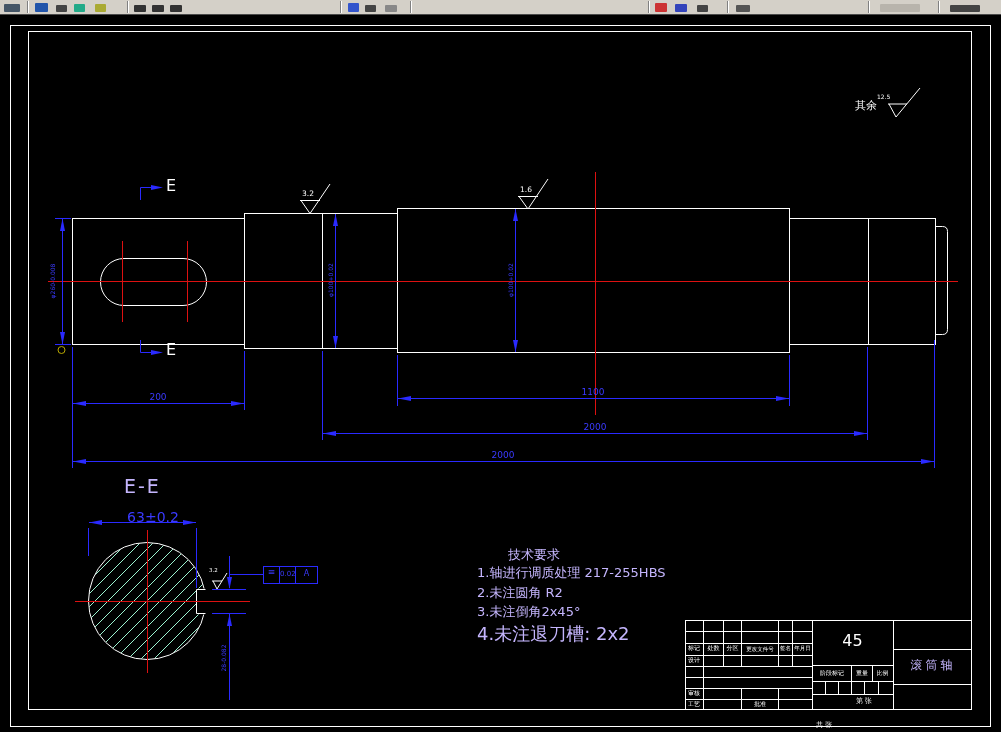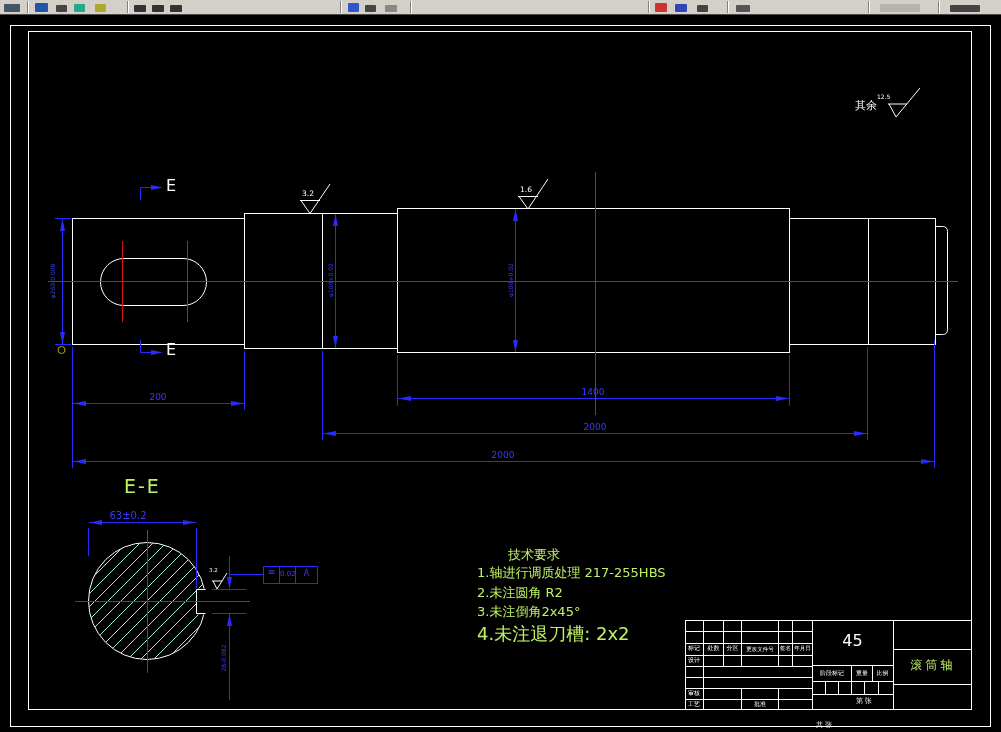--- a/index.html
+++ b/index.html
@@ -12,21 +12,21 @@
   svg{position:absolute;left:0;top:0;}
   .sw{stroke:#ffffff;fill:none;stroke-width:1;}
   .sb{stroke:#2a2aff;fill:none;stroke-width:1;}
   .fb{fill:#2a2aff;stroke:none;}
   .sr{stroke:#dd1111;fill:none;stroke-width:1;}
   .sc{stroke:#9cf2d0;fill:none;stroke-width:1;}
   .sy{stroke:#b8a800;fill:none;stroke-width:1;}
   .t{position:absolute;white-space:nowrap;line-height:1.1;}
   .cw{color:#ffffff;}
   .cb{color:#3a3aff;}
-  .cy{color:#bef264;}
+  .cy{color:#c4b5fd;}
   .vt{transform:rotate(-90deg);transform-origin:0 0;text-align:center;}
   .ctr{text-align:center;}
 </style>
 </head>
 <body>
 
 <div class="stage">
 
   <div class="toolbar">
     <span class="stub" style="left:4px;top:4px;width:16px;height:8px;background:#445566;"></span>
@@ -243,30 +243,30 @@
   <div class="t cw" style="left:877px;top:94px;font-size:6px;">12.5</div>
 
   <div class="t cw" style="left:302px;top:190px;font-size:7.5px;">3.2</div>
   <div class="t cw" style="left:520px;top:186px;font-size:7.5px;">1.6</div>
   <div class="t cw" style="left:209px;top:567px;font-size:5.5px;">3.2</div>
 
   <div class="t cw" style="left:166px;top:177px;font-size:16px;">E</div>
   <div class="t cw" style="left:166px;top:341px;font-size:16px;">E</div>
 
   <div class="t cb ctr" style="left:138px;top:393px;width:40px;font-size:9px;">200</div>
-  <div class="t cb ctr" style="left:573px;top:388px;width:40px;font-size:9px;">1400</div>
+  <div class="t cb ctr" style="left:573px;top:388px;width:40px;font-size:9px;">1100</div>
   <div class="t cb ctr" style="left:575px;top:423px;width:40px;font-size:9px;">2000</div>
   <div class="t cb ctr" style="left:483px;top:451px;width:40px;font-size:9px;">2000</div>
 
   <div class="t cb vt" style="left:50px;top:328px;width:94px;font-size:6px;">φ260-0.008</div>
   <div class="t cb vt" style="left:328px;top:322px;width:84px;font-size:6px;">φ100+0.02</div>
   <div class="t cb vt" style="left:508px;top:322px;width:84px;font-size:6px;">φ100+0.02</div>
 
   <div class="t cy" style="left:124px;top:476px;font-size:19px;letter-spacing:2px;">E-E</div>
-  <div class="t cb ctr" style="left:98px;top:510px;width:60px;font-size:10px;">63±0.2</div>
+  <div class="t cb ctr" style="left:123px;top:510px;width:60px;font-size:14px;">63±0.2</div>
   <div class="t cb vt" style="left:221px;top:698px;width:80px;font-size:6px;">28-0.082</div>
   <div class="t cb ctr" style="left:264px;top:568px;width:15px;font-size:9px;">≡</div>
   <div class="t cb ctr" style="left:280px;top:571px;width:15px;font-size:7px;">0.02</div>
   <div class="t cb ctr" style="left:296px;top:570px;width:21px;font-size:8px;">A</div>
 
   <div class="t cy" style="left:508px;top:548px;font-size:13px;font-weight:normal;">技术要求</div>
   <div class="t cy" style="left:477px;top:566px;font-size:13px;">1.轴进行调质处理 217-255HBS</div>
   <div class="t cy" style="left:477px;top:586px;font-size:13px;">2.未注圆角 R2</div>
   <div class="t cy" style="left:477px;top:605px;font-size:13px;">3.未注倒角2x45°</div>
   <div class="t cy" style="left:477px;top:624px;font-size:18px;">4.未注退刀槽: 2x2</div>

